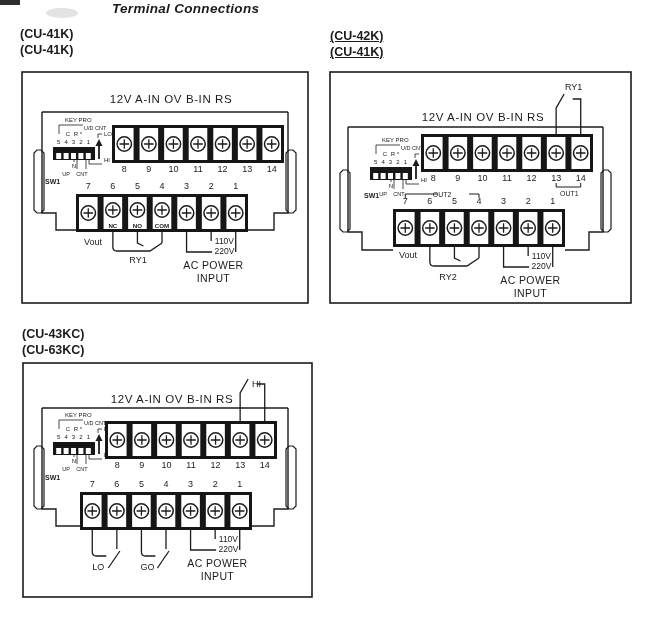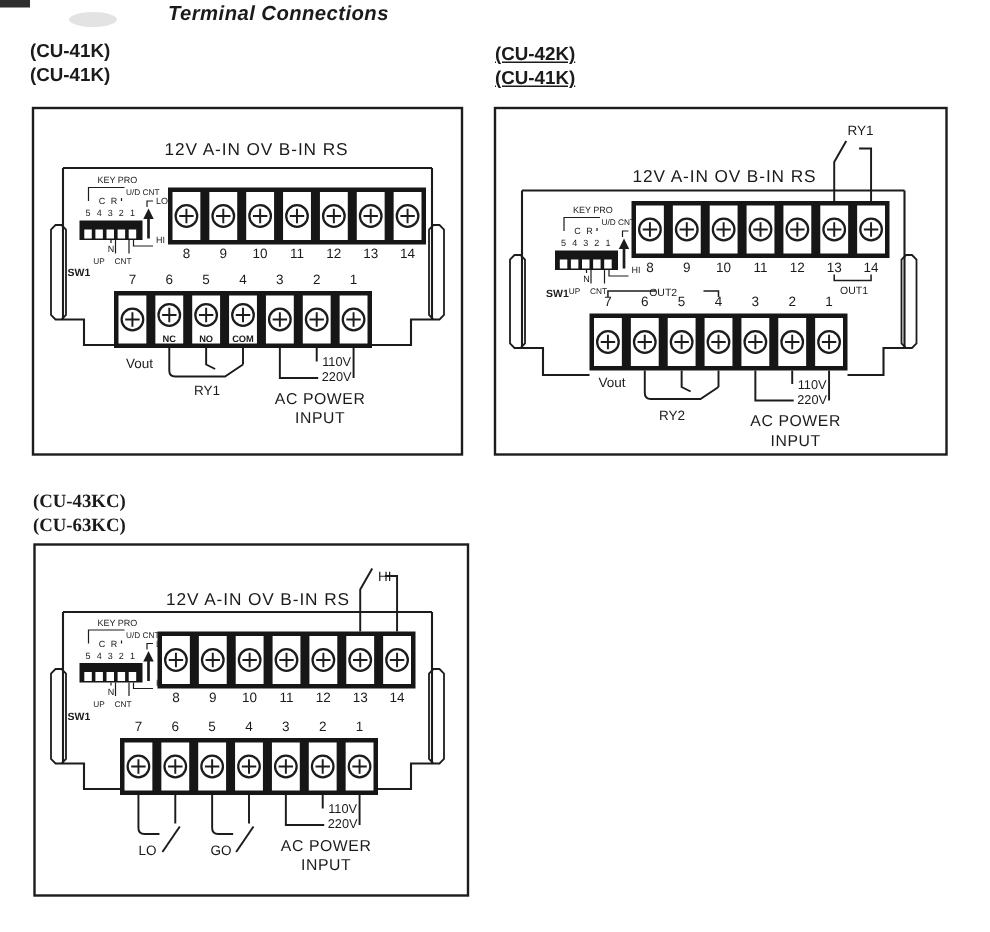--- a/index.html
+++ b/index.html
@@ -8,21 +8,21 @@
     font-family:"Liberation Sans","DejaVu Sans",sans-serif;color:#1b1b1b;
     overflow:hidden;
   }
   .page-title{
     position:absolute;left:112px;top:1px;font-size:13.5px;font-weight:bold;
     letter-spacing:.3px;white-space:nowrap;font-style:italic;
   }
   .model-block{position:absolute;font-size:12.5px;font-weight:bold;line-height:16px;white-space:nowrap;}
   #models-1{left:20px;top:26px;}
   #models-2{left:330px;top:28px;text-decoration:underline;}
-  #models-3{left:22px;top:326px;font-family:Liberation Serif, serif;}
+  #models-3{left:22px;top:326px;}
   #diagram-svg{position:absolute;left:0;top:0;}
   svg text{font-family:"Liberation Sans","DejaVu Sans",sans-serif;fill:#1b1b1b;}
 </style>
 </head>
 <body>
 
 <div class="page-title">Terminal Connections</div>
 
 <div class="model-block" id="models-1">
   <div>(CU-41K)</div>

